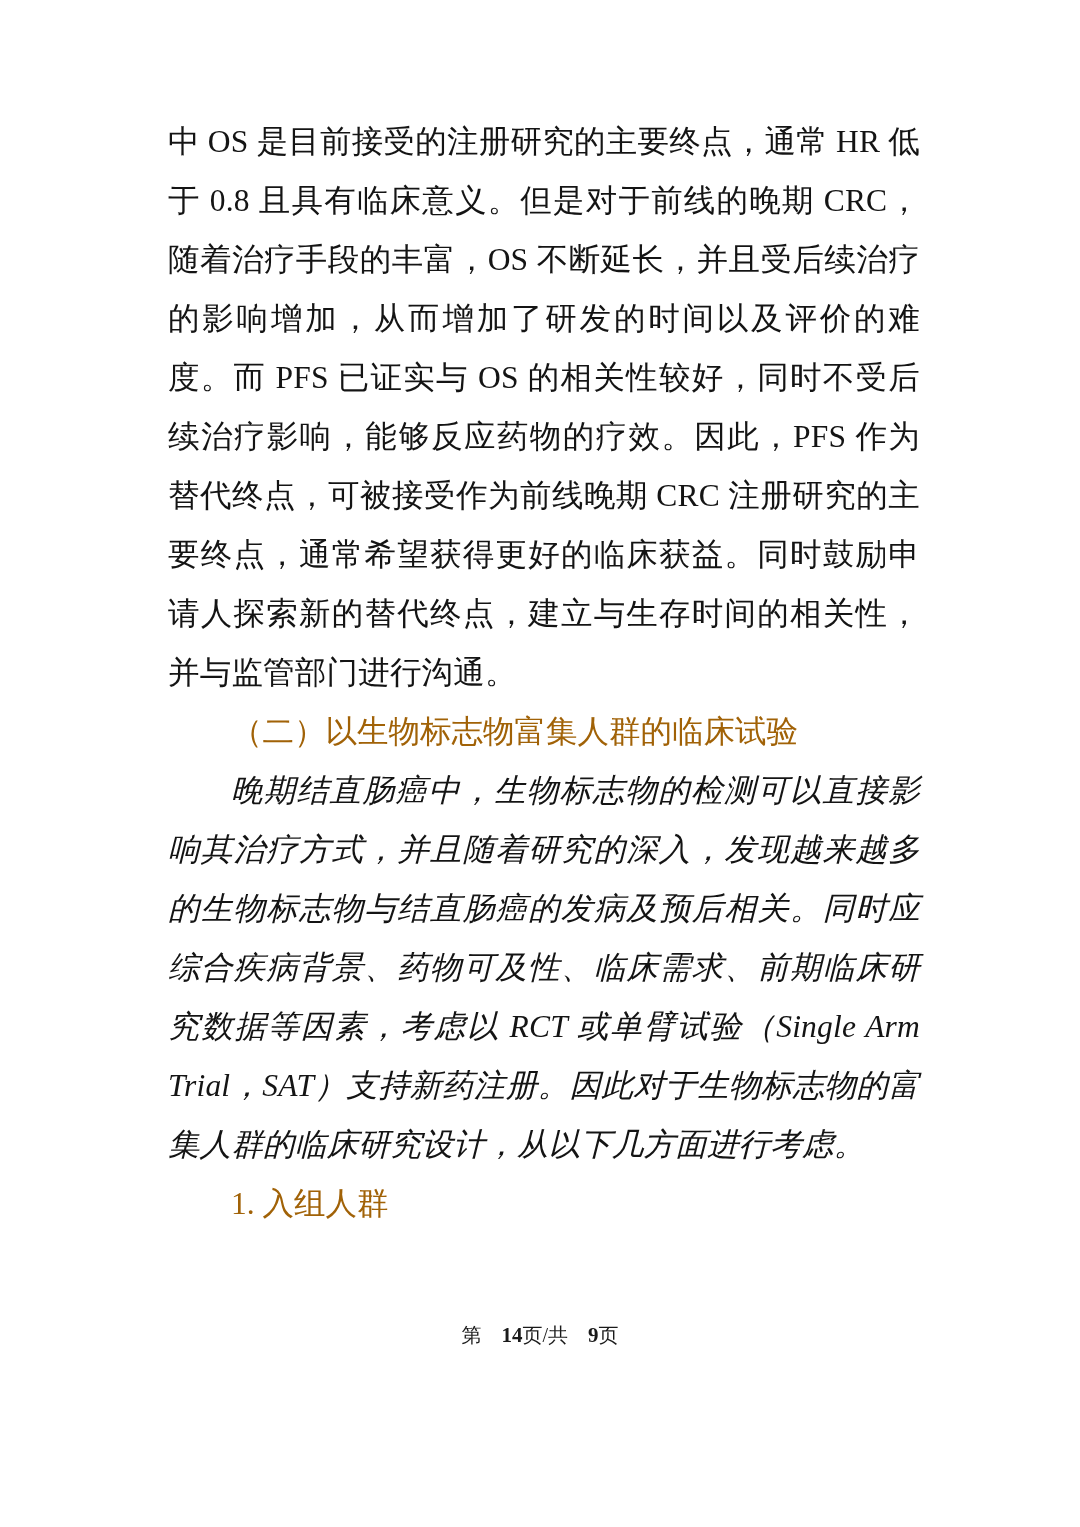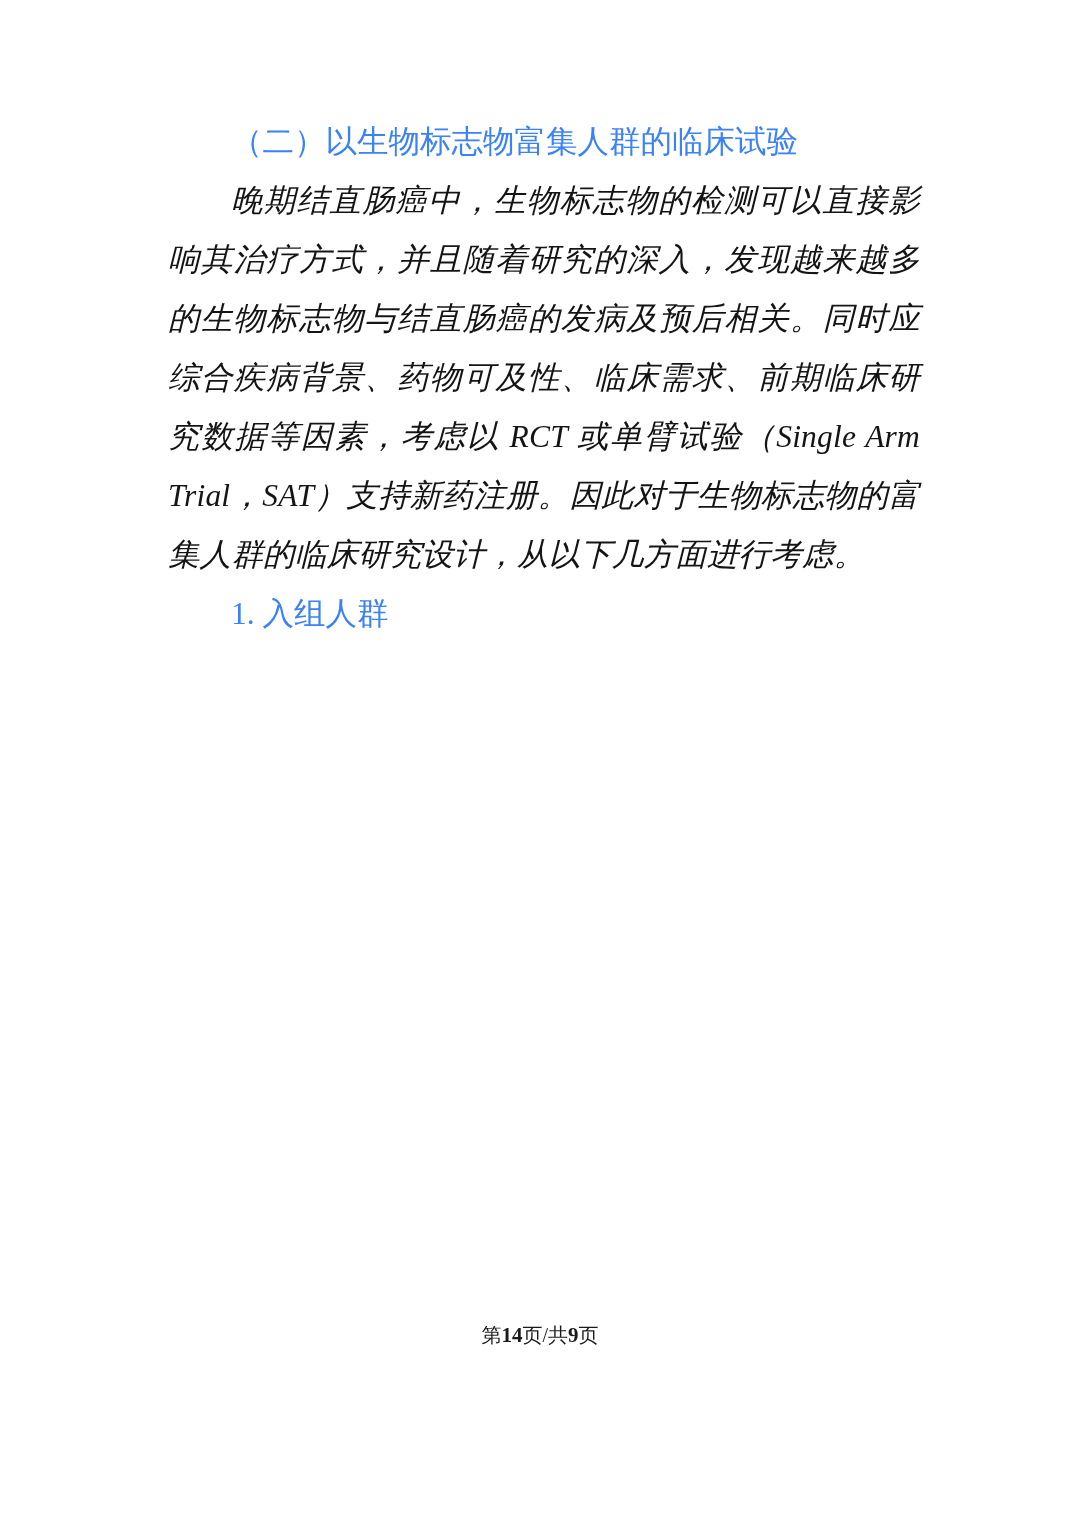--- a/index.html
+++ b/index.html
@@ -40,44 +40,46 @@
   }
   .indent {
     text-indent: 63px;
     font-style: italic;
   }
   .heading {
     font-size: 31.5px;
     line-height: 59px;
     margin: 0;
     text-indent: 63px;
-    color: #3b82f6;
+    color: #a16207;
     font-family: "Liberation Serif", "DejaVu Serif", serif;
   }
   .footer {
     position: absolute;
     left: 0;
     top: 1322px;
     width: 1080px;
     text-align: center;
     font-size: 20px;
     color: #1a1a1a;
     line-height: 26px;
   }
   .footer .num {
     font-weight: bold;
     font-size: 21px;
+    margin-left: 20px;
   }
 </style>
 </head>
 <body>
 
 <div class="page">
   <div class="content">
 
+    <p class="para">中 OS 是目前接受的注册研究的主要终点，通常 HR 低于 0.8 且具有临床意义。但是对于前线的晚期 CRC，随着治疗手段的丰富，OS 不断延长，并且受后续治疗的影响增加，从而增加了研发的时间以及评价的难度。而 PFS 已证实与 OS 的相关性较好，同时不受后续治疗影响，能够反应药物的疗效。因此，PFS 作为替代终点，可被接受作为前线晚期 CRC 注册研究的主要终点，通常希望获得更好的临床获益。同时鼓励申请人探索新的替代终点，建立与生存时间的相关性，并与监管部门进行沟通。</p>
 
     <p class="heading">（二）以生物标志物富集人群的临床试验</p>
 
     <p class="para indent">晚期结直肠癌中，生物标志物的检测可以直接影响其治疗方式，并且随着研究的深入，发现越来越多的生物标志物与结直肠癌的发病及预后相关。同时应综合疾病背景、药物可及性、临床需求、前期临床研究数据等因素，考虑以 RCT 或单臂试验（Single Arm Trial，SAT）支持新药注册。因此对于生物标志物的富集人群的临床研究设计，从以下几方面进行考虑。</p>
 
     <p class="heading">1. 入组人群</p>
 
 
   </div>
 

